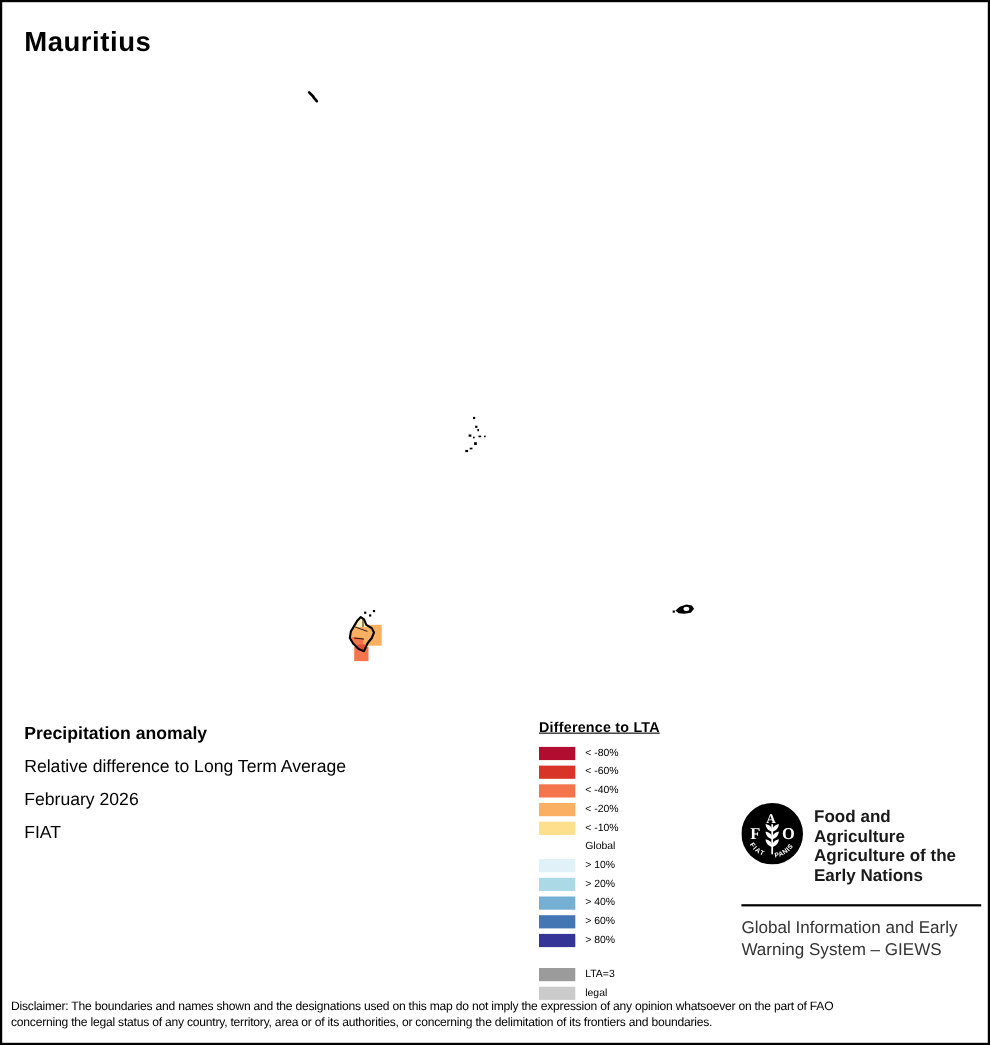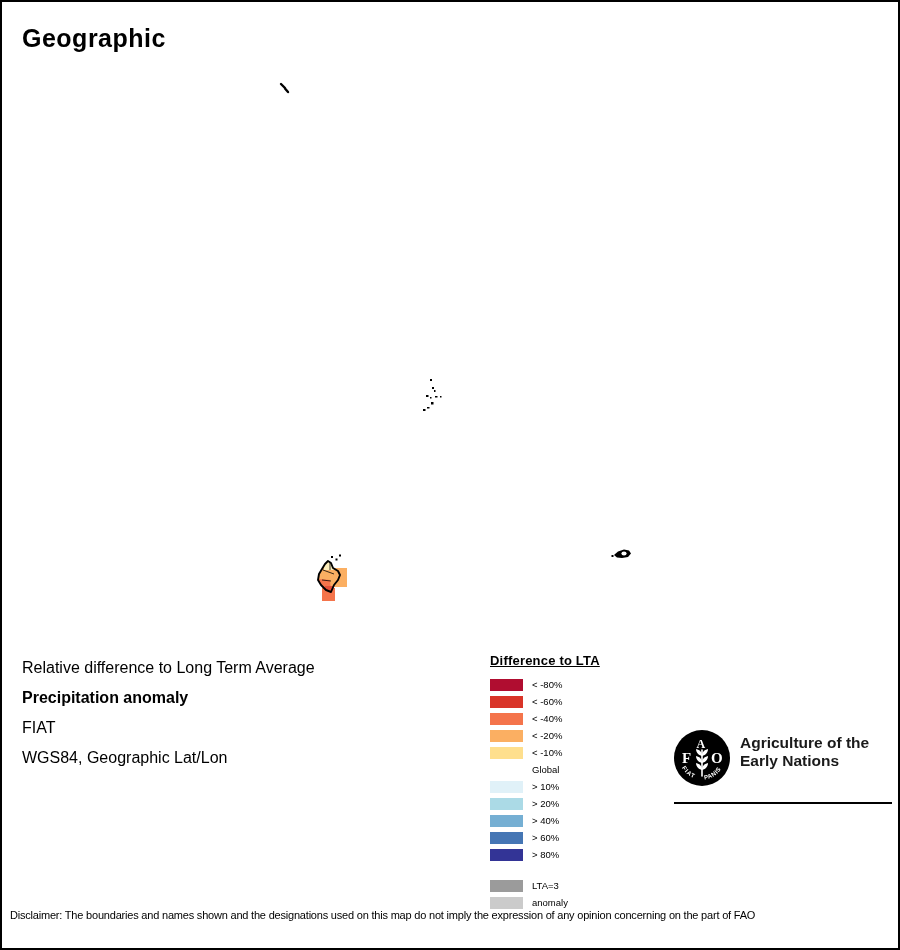--- a/index.html
+++ b/index.html
@@ -47,21 +47,21 @@
     margin-top:10px; font-size:15.5px; line-height:20px; color:#333;
   }
   .disclaimer {
     position:absolute; left:8px; top:906px; width:884px;
     font-size:11px; line-height:15px; color:#000; letter-spacing:-0.2px;
   }
 </style>
 </head>
 <body>
 
-<div class="page-title">Geographic</div>
+<div class="page-title">Mauritius</div>
 
 <div class="map-layer">
 
   <svg class="island" style="left:276px; top:79px;" width="14" height="14" aria-hidden="true">
     <path d="M3,3 L7,7 M7,7.5 L10,11" stroke="#000" stroke-width="2.4" stroke-linecap="round" fill="none"></path>
   </svg>
 
   <svg class="island" style="left:418px; top:374px;" width="24" height="38" aria-hidden="true">
     <g fill="#000">
       <rect x="10" y="3" width="2" height="2"></rect>
@@ -104,24 +104,24 @@
   </svg>
 
   <svg class="island" style="left:609px; top:545px;" width="24" height="16" aria-hidden="true">
     <path d="M3,8 L7,4.5 L13,2.5 L18,3.5 L20,6.5 L17,10 L11,11 L6,10.5 Z" fill="#000"></path>
     <ellipse cx="13" cy="6.5" rx="2.6" ry="2" fill="#fff"></ellipse>
     <rect x="0.5" y="8" width="2" height="2" fill="#000"></rect>
   </svg>
 </div>
 
 <div class="info-block">
+  <div class="line heading">Precipitation anomaly</div>
   <div class="line">Relative difference to Long Term Average</div>
-  <div class="line heading">Precipitation anomaly</div>
+  <div class="line">February 2026</div>
   <div class="line">FIAT</div>
-  <div class="line">WGS84, Geographic Lat/Lon</div>
 </div>
 
 <div class="legend">
   <div class="legend-title">Difference to LTA</div>
   <div id="legend-entries">
       <div class="legend-row">
         <span class="swatch" style="background: rgb(176, 13, 48);"></span>
         <span class="legend-label">&lt; -80%</span>
       </div>
       <div class="legend-row">
@@ -166,21 +166,21 @@
       </div>
     </div>
   <div class="legend-gap"></div>
   <div id="legend-extra">
       <div class="legend-row">
         <span class="swatch" style="background: rgb(155, 155, 155);"></span>
         <span class="legend-label">LTA=3</span>
       </div>
       <div class="legend-row">
         <span class="swatch" style="background: rgb(203, 203, 203);"></span>
-        <span class="legend-label">anomaly</span>
+        <span class="legend-label">legal</span>
       </div>
     </div>
 </div>
 
 <div class="fao-block">
   <div class="fao-top">
     <svg class="fao-logo" viewBox="0 0 56 56" aria-hidden="true">
       <circle cx="28" cy="28" r="28" fill="#000"></circle>
       <text x="8" y="33" fill="#fff" font-family="Liberation Serif, serif" font-size="15" font-weight="bold">F</text>
       <text x="22.5" y="18" fill="#fff" font-family="Liberation Serif, serif" font-size="12" font-weight="bold">A</text>
@@ -200,22 +200,28 @@
         <path id="arcR" d="M30,49.5 A22,22 0 0 0 49,35"></path>
       </defs>
       <text font-size="6" fill="#fff" font-family="Liberation Sans, sans-serif" font-weight="bold" letter-spacing="1">
         <textPath href="#arcL" startOffset="8%">FIAT</textPath>
       </text>
       <text font-size="6" fill="#fff" font-family="Liberation Sans, sans-serif" font-weight="bold" letter-spacing="0.5">
         <textPath href="#arcR" startOffset="2%">PANIS</textPath>
       </text>
     </svg>
     <div class="fao-org">
+      <div>Food and Agriculture</div>
       <div>Agriculture of the</div>
       <div>Early Nations</div>
     </div>
   </div>
   <div class="fao-divider"></div>
+  <div class="fao-giews">
+    <div>Global Information and Early</div>
+    <div>Warning System – GIEWS</div>
+  </div>
 </div>
 
 <div class="disclaimer">
-  <div>Disclaimer: The boundaries and names shown and the designations used on this map do not imply the expression of any opinion concerning on the part of FAO</div>
+  <div>Disclaimer: The boundaries and names shown and the designations used on this map do not imply the expression of any opinion whatsoever on the part of FAO</div>
+  <div>concerning the legal status of any country, territory, area or of its authorities, or concerning the delimitation of its frontiers and boundaries.</div>
 </div>
 
 </body></html>

